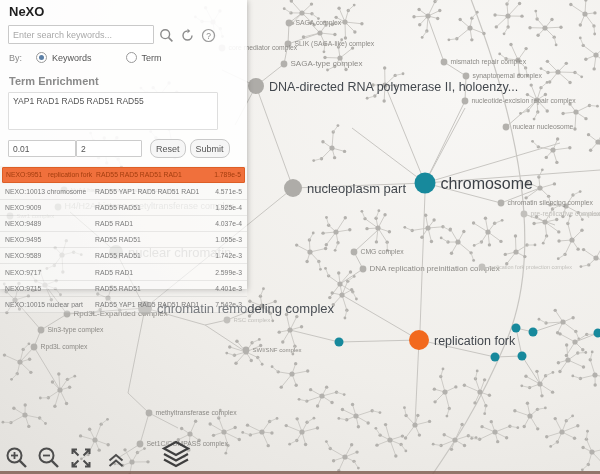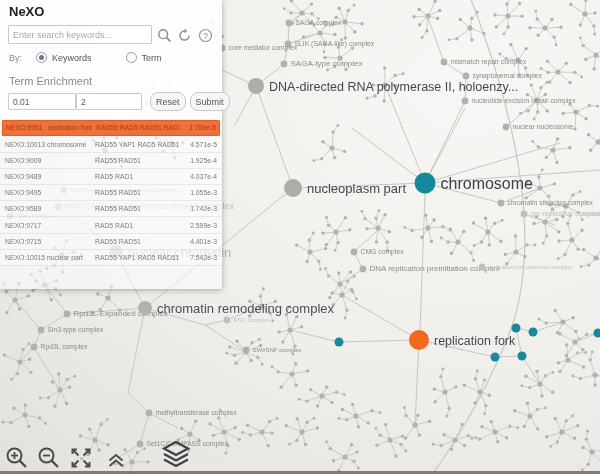--- a/index.html
+++ b/index.html
@@ -6,37 +6,37 @@
   body{
     width:600px;height:474px;overflow:hidden;position:relative;
     background:radial-gradient(ellipse at 78% 18%, #f8f7f5 0%, #f0eeea 55%, #e3e1dd 100%);
     font-family:"Liberation Sans", sans-serif;
   }
   #net{position:absolute;left:0;top:0}
   .bottom-strip{position:absolute;left:0;bottom:0;width:600px;height:3px;background:#7a584b;opacity:.8}
 
   
   .panel{
-    position:absolute;left:0;top:0;width:222px;height:289px;
+    position:absolute;left:0;top:0;width:247px;height:289px;
     background:rgba(255,255,255,0.50);
     box-shadow:0 1px 6px rgba(0,0,0,0.30);
   }
   .phead{background:rgba(255,255,255,0.80);padding:3px 8px 2px 8px;}
   .ptitle{font-size:13px;font-weight:bold;color:#1e1e1e;margin:1px 0 6px 1px;}
   .search-row{display:flex;align-items:flex-end;}
   .search-input{width:136px;height:17px;border:1px solid #c9c9c9;border-radius:1px;
     font-size:9px;padding:0 4px;color:#555;background:#fff;outline:none;font-family:"Liberation Sans",sans-serif}
   .search-input::placeholder{color:#a9a9a9}
   .icon-btn{width:17px;height:17px;margin-left:4px;display:flex;align-items:center;justify-content:center;cursor:pointer}
   .by-row{display:flex;align-items:flex-end;font-size:9px;color:#666;margin:8px 0 2px 1px;}
   .by-lbl{margin-right:14px;color:#888}
   .radio{width:9px;height:9px;border:1px solid #9a9a9a;border-radius:50%;background:#fff;display:inline-block;margin-right:5px;position:relative;flex:none}
   .radio.sel::after{content:'';position:absolute;left:2px;top:2px;right:2px;bottom:2px;background:#5b7fa6;border-radius:50%}
   .radio-lbl{margin-right:34px;color:#555}
-  .enrich-head{font-size:11px;color:#8a8a8a;margin:12px 0 5px 1px;}
+  .enrich-head{font-size:11px;color:#8a8a8a;margin:12px 0 5px 1px;font-weight:bold;}
   .genes-area{width:200px;height:30px;border:1px solid #dedede;border-radius:1px;font-size:8.5px;
     color:#555;padding:3px 4px;resize:none;background:#fff;outline:none;font-family:"Liberation Sans",sans-serif}
   .params{display:flex;align-items:center;margin:5px 0 6px 0;}
   .pinput{height:15px;border:1px solid #cccccc;border-radius:1px;font-size:8.5px;padding:0 4px;color:#555;background:#fff;outline:none;font-family:"Liberation Sans",sans-serif}
   .pv{width:58px;margin-right:0}
   .lv{width:56px;margin-right:8px}
   .pbtn{height:19px;font-size:9px;border:1px solid #c9c9c9;border-radius:8px;background:#f6f6f6;color:#555;
     padding:0 5px;margin-right:4px;cursor:pointer;font-family:"Liberation Sans",sans-serif}
   
   .rtable{margin-top:0}
@@ -1304,20 +1304,21 @@
 
     <div class="by-row">
       <span class="by-lbl">By:</span>
       <span class="radio sel"></span>
       <span class="radio-lbl">Keywords</span>
       <span class="radio"></span>
       <span class="radio-lbl">Term</span>
     </div>
 
     <div class="enrich-head">Term Enrichment</div>
+    <textarea class="genes-area" spellcheck="false" style="">YAP1 RAD1 RAD5 RAD51 RAD55</textarea>
 
     <div class="params">
       <input class="pinput pv" value="0.01" style="">
       <input class="pinput lv" value="2" style="">
       <button class="pbtn">Reset</button>
       <button class="pbtn">Submit</button>
     </div>
   </div>
 
   <div class="rtable">

